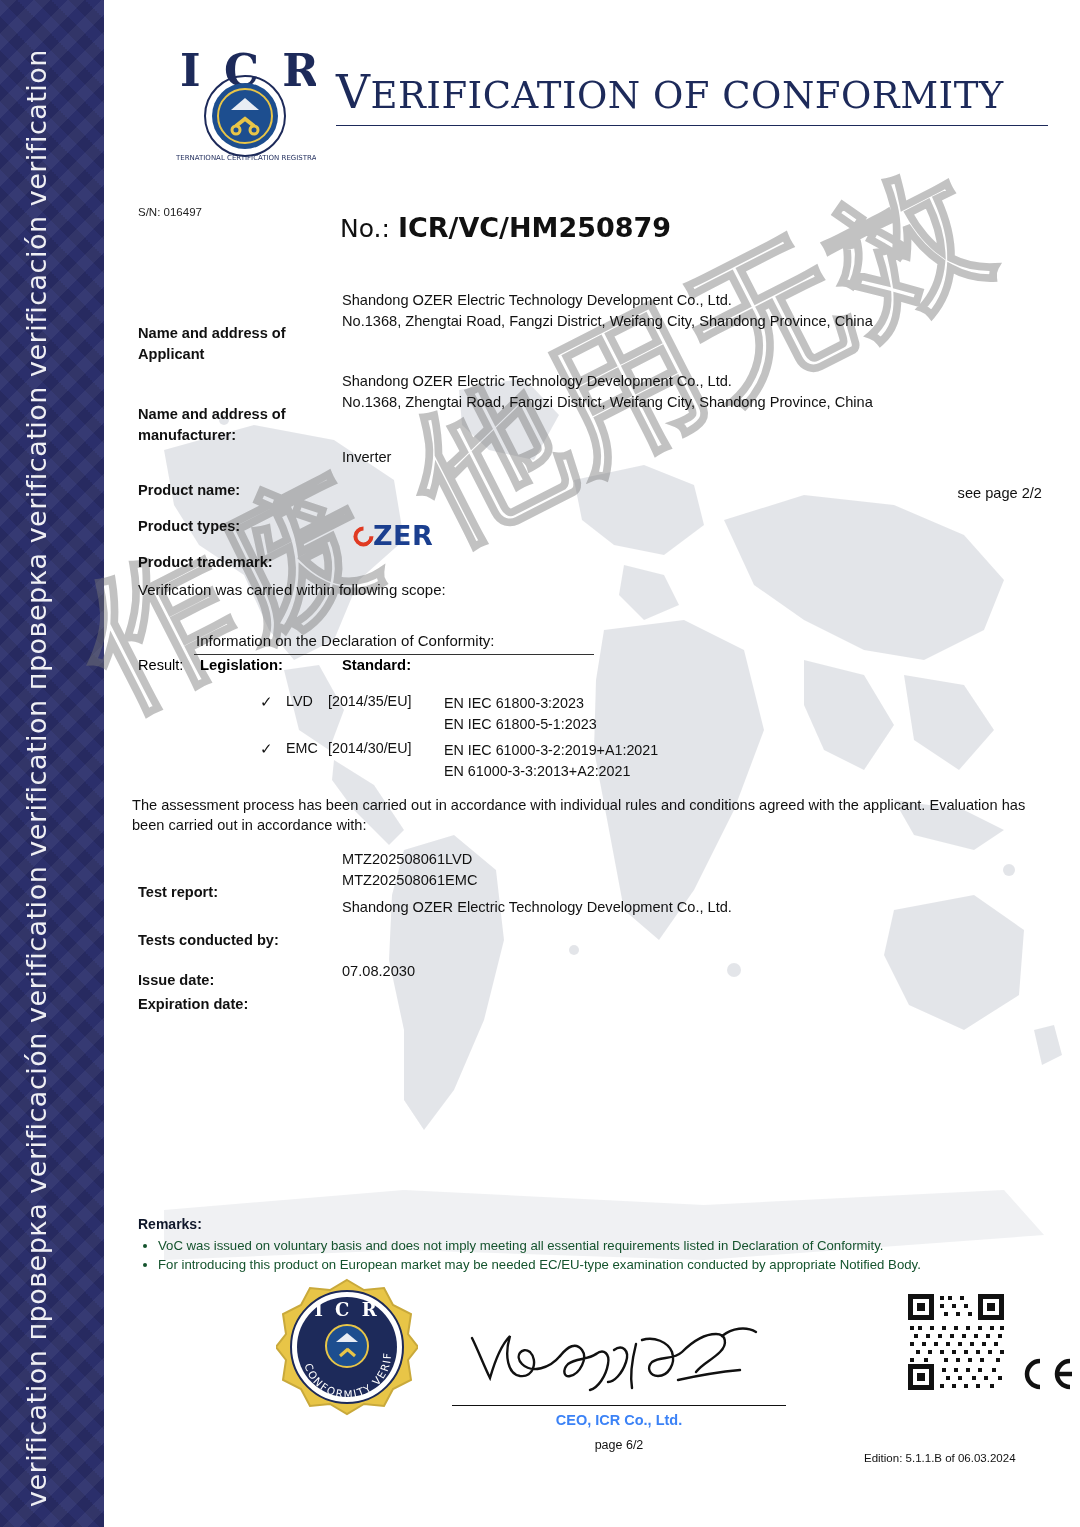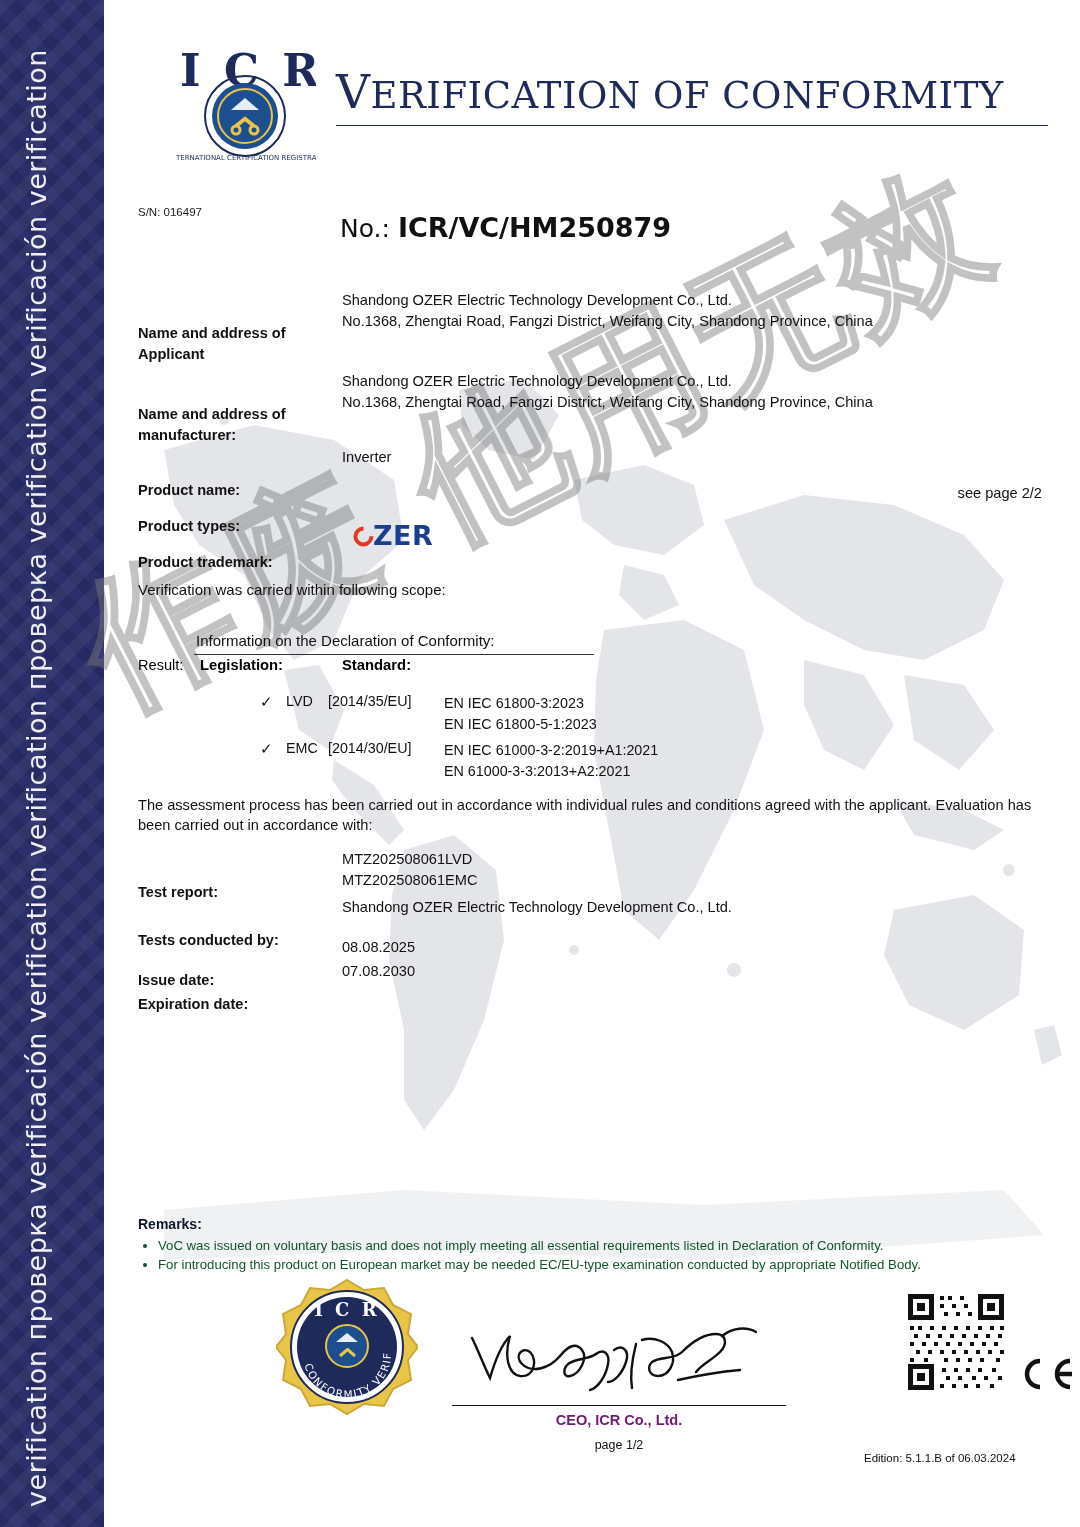--- a/index.html
+++ b/index.html
@@ -176,21 +176,21 @@
   #std-lbl { position: absolute; left: 238px; top: 657px; font-size: 14.8px; font-weight: bold; }
 
   .dirrow { position: absolute; font-size: 14.3px; color: #111; }
   .tick { position: absolute; left: 156px; font-size: 15px; color: #111; }
   .dirname { position: absolute; left: 182px; font-weight: normal; }
   .dirref { position: absolute; left: 224px; }
   .stdcol { position: absolute; left: 340px; line-height: 20px; }
 
   
   #assess {
-    position: absolute; left: 34px; top: 795px; width: 905px;
+    position: absolute; left: 28px; top: 795px; width: 905px;
     font-size: 14.6px; line-height: 20px; color: #111;
   }
 
   
   #remarks-title {
     position: absolute; left: 34px; top: 1216px;
     font-size: 14px; font-weight: bold; color: #0f172a;
   }
   #remarks-list {
     position: absolute; left: 36px; top: 1236px; width: 905px;
@@ -206,21 +206,21 @@
   #signature {
     position: absolute; left: 360px; top: 1320px;
     width: 310px; height: 74px;
   }
   #sig-rule {
     position: absolute; left: 348px; top: 1405px;
     width: 334px; border-bottom: 1.4px solid #111;
   }
   #ceo-label {
     position: absolute; left: 348px; top: 1412px; width: 334px;
-    text-align: center; font-size: 14.5px; font-weight: bold; color: #701a75;
+    text-align: center; font-size: 14.5px; font-weight: bold; color: #3b82f6;
   }
   #page-num {
     position: absolute; left: 348px; top: 1438px; width: 334px;
     text-align: center; font-size: 12.5px; color: #111;
   }
   #footer-contact {
     position: absolute; left: 34px; top: 1378px;
     font-size: 13px; line-height: 19px; color: #111;
   }
   #qr {
@@ -360,21 +360,20 @@
   <div id="assess">The assessment process has been carried out in accordance with individual rules and conditions agreed with the applicant. Evaluation has been carried out in accordance with:</div>
 
   <div class="lbl" style="top:849px;">Test report:</div>
   <div class="val" style="top:849px;">MTZ202508061LVD</div>
   <div class="val" style="top:870px;">MTZ202508061EMC</div>
 
   <div class="lbl" style="top:897px;">Tests conducted by:</div>
   <div class="val" style="top:897px;">Shandong OZER Electric Technology Development Co., Ltd.</div>
 
   <div class="lbl" style="top:937px;">Issue date:</div>
-  <div class="val" style="top:937px;">08.08.2025</div>
 
   <div class="lbl" style="top:961px;">Expiration date:</div>
   <div class="val" style="top:961px;">07.08.2030</div>
 
   <div id="remarks-title">Remarks:</div>
   <ul id="remarks-list">
     <li>VoC was issued on voluntary basis and does not imply meeting all essential requirements listed in Declaration of Conformity.</li>
     <li>For introducing this product on European market may be needed EC/EU-type examination conducted by appropriate Notified Body.</li>
   </ul>
 
@@ -404,21 +403,21 @@
       <path d="M132 34 C140 28, 146 34, 144 44 C142 56, 134 68, 126 70"></path>
       <path d="M150 30 C158 24, 166 30, 162 42 C158 54, 150 62, 144 62"></path>
       <path d="M172 24 C168 40, 166 56, 168 68"></path>
       <path d="M178 20 C190 16, 204 22, 208 32 C212 44, 204 56, 194 56 C186 56, 182 48, 188 42 C196 36, 210 40, 218 32 C228 22, 240 14, 252 14 C262 14, 264 24, 256 32 C248 40, 238 44, 232 52"></path>
       <path d="M258 16 C268 8, 282 6, 292 12"></path>
       <path d="M214 60 C232 56, 254 52, 276 50"></path>
     </g>
   </svg>
   <div id="sig-rule"></div>
   <div id="ceo-label">CEO, ICR Co., Ltd.</div>
-  <div id="page-num">page 1/2</div>
+  <div id="page-num">page 6/2</div>
 
 
   <svg id="qr" viewBox="0 0 104 104">
     <rect width="104" height="104" fill="#ffffff"></rect>
     <g fill="#111">
       <rect x="4" y="4" width="26" height="26"></rect>
         <rect x="9" y="9" width="16" height="16" fill="#fff"></rect>
         <rect x="13" y="13" width="8" height="8"></rect>
       <rect x="74" y="4" width="26" height="26"></rect>
         <rect x="79" y="9" width="16" height="16" fill="#fff"></rect>

